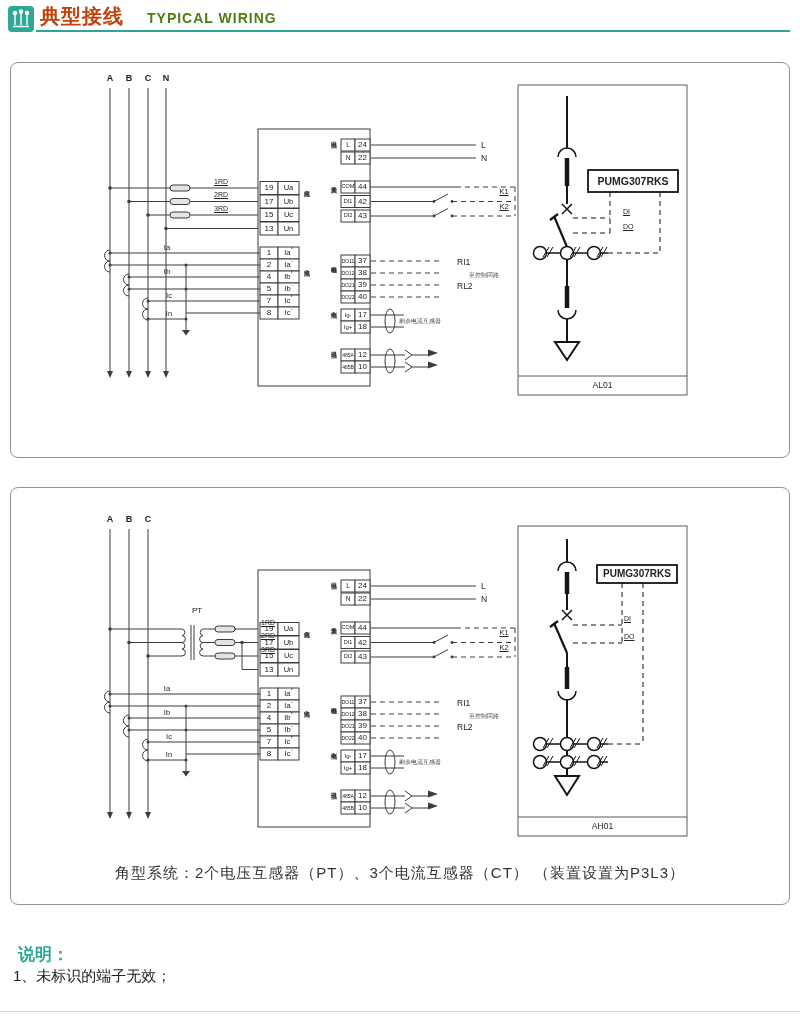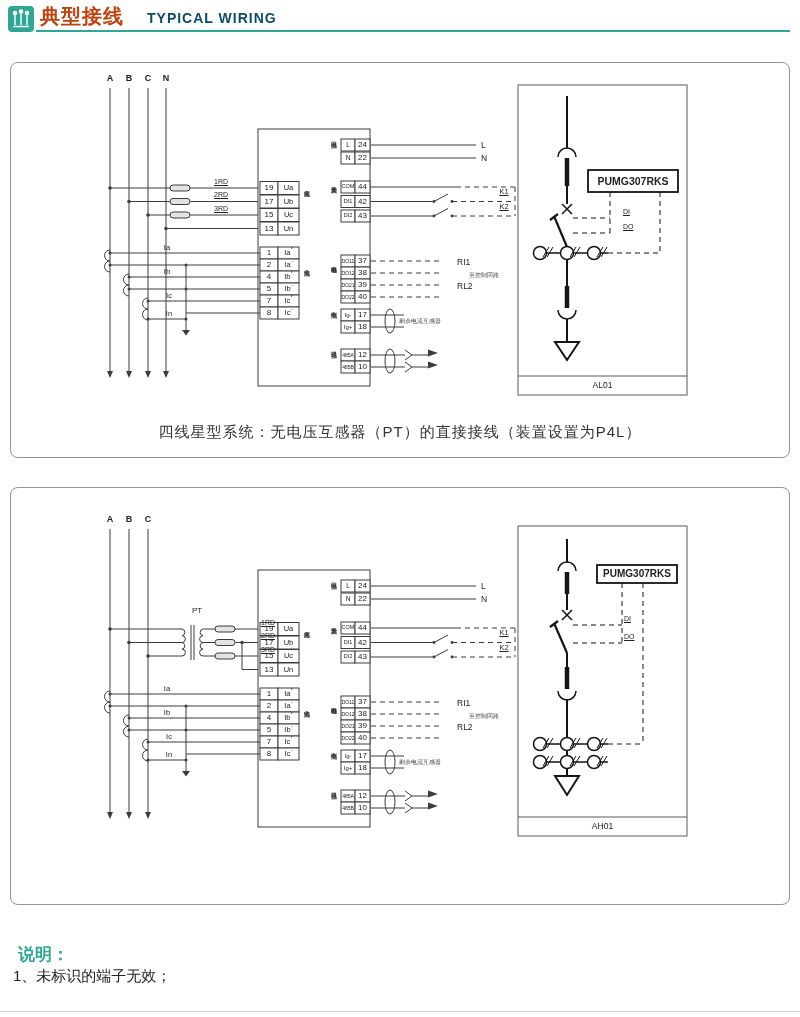--- a/index.html
+++ b/index.html
@@ -36,21 +36,21 @@
       <rect x="0" y="0" width="26" height="26" rx="4" fill="#2ea795"></rect>
       <g stroke="#fff" stroke-width="1.4" fill="#fff">
         <circle cx="7" cy="7" r="1.6"></circle>
           <circle cx="13" cy="5.5" r="1.6"></circle>
           <circle cx="19" cy="7" r="1.6"></circle>
         <path d="M7,8.5 V19 M13,7 V19 M19,8.5 V19 M5,20.5 H21" fill="none"></path>
       </g>
     </svg>
   </div>
   <span class="hdr-cn" style="color:#c2410c">典型接线</span>
-  <span class="hdr-en" style="color:#0c4a6e">TYPICAL WIRING</span>
+  <span class="hdr-en" style="color:#4d7c0f">TYPICAL WIRING</span>
   <div class="hdr-line" style="background:#2ea795"></div>
 
   <div class="card" style="top:62px;height:394px"></div>
   <div class="card" style="top:487px;height:416px"></div>
 
   <div class="diagram" style="top:58px">
   <svg width="780" height="350" viewBox="0 0 780 350">
 
     <g>
       <path class="wire" d="M100,30 V314 M119,30 V314 M138,30 V314"></path>
@@ -564,19 +564,19 @@
   <span class="sp c" style="left:345px;top:291px;width:15px;height:12px;font-size:8px">12</span>
   <span class="sp c" style="left:331px;top:303px;width:14px;height:12px;font-size:5px">485B</span>
   <span class="sp c" style="left:345px;top:303px;width:15px;height:12px;font-size:8px">10</span>
 
   <span class="sp c" style="left:587px;top:68px;width:80px;height:14px;font-size:10px;font-weight:bold">PUMG307RKS</span>
   <span class="sp u" style="left:570px;top:116px;font-size:7px">DI</span>
   <span class="sp u" style="left:570px;top:134px;font-size:7px">DO</span>
   <span class="sp c" style="left:508px;top:320px;width:169px;height:14px;font-size:8.5px">AH01</span>
 </div>
 
-  <div class="caption" style="top:423px">四线星型系统：无电压互感器（PT）的直接接线（装置设置为P4L）</div>
+  <div class="caption" style="top:864px">角型系统：2个电压互感器（PT）、3个电流互感器（CT） （装置设置为P3L3）</div>
 
   <div class="note-title" style="top:943px;color:#2ea795">说明：</div>
   <div class="note-item" style="top:967px">1、未标识的端子无效；</div>
 
   <div class="bline"></div>
 </div>
 
 </body></html>

